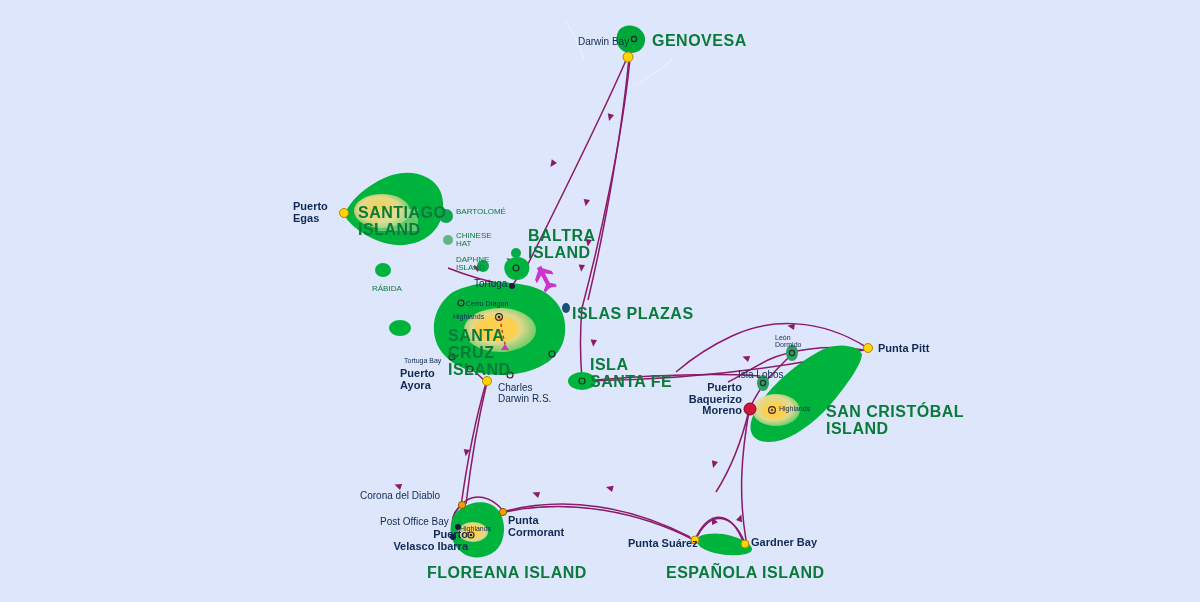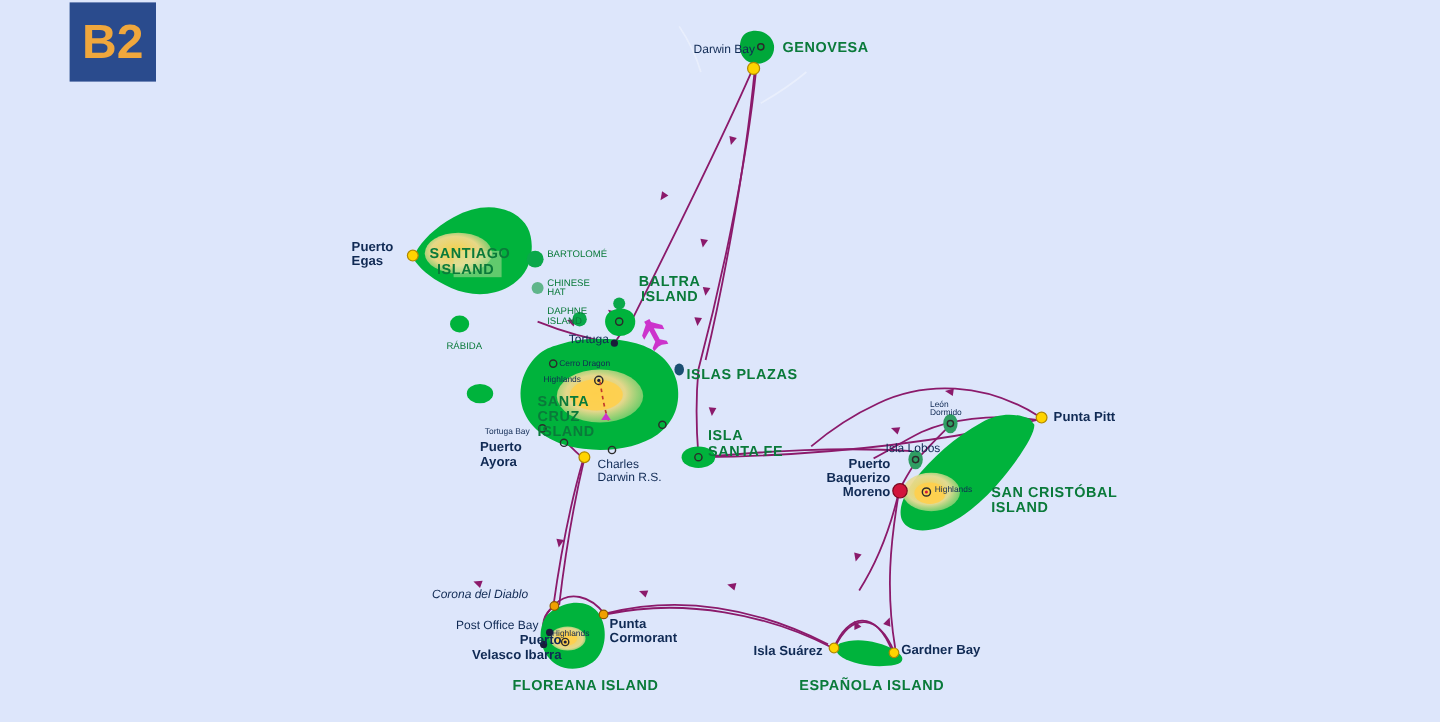--- a/index.html
+++ b/index.html
@@ -48,21 +48,21 @@
   .lbl {
     position: absolute;
     white-space: pre;
     font-family: "Liberation Sans", sans-serif;
     line-height: 1.05;
     pointer-events: auto;
   }
   .lbl-island-big {
     color: #0a7a3a;
     font-weight: 700;
-    font-size: 12px;
+    font-size: 16px;
     letter-spacing: 0.5px;
   }
   .lbl-port {
     color: #102a54;
     font-weight: 700;
     font-size: 11px;
   }
   .lbl-site {
     color: #102a54;
     font-weight: 400;
@@ -311,21 +311,20 @@
         <path d="M0,0 L4,6 L-4,6 Z" fill="#cc33cc"></path>
       </g>
     </g>
 
     <g transform="translate(539,267) rotate(-28)" fill="#cc33cc">
       <path d="M0,-2.6 L3,-2.6 L10,-10 L14,-10 L9,-2.2 L20,-2.2 L24,-7 L27,-7 L25,-1.6
                L25,1.6 L27,7 L24,7 L20,2.2 L9,2.2 L14,10 L10,10 L3,2.6 L0,2.6 Z" transform="scale(0.95) rotate(90)"></path>
     </g>
   </svg>
 
-  <div class="badge">B2</div>
 
   <div class="lbl lbl-island-big" style="left:652px; top:33px;">GENOVESA</div>
   <div class="lbl lbl-island-big ctr" style="left:358px; top:205px; width:60px;">SANTIAGO
 ISLAND</div>
   <div class="lbl lbl-island-big ctr" style="left:528px; top:228px; width:60px;">BALTRA
 ISLAND</div>
   <div class="lbl lbl-island-big" style="left:448px; top:328px;">SANTA
 CRUZ
 ISLAND</div>
   <div class="lbl lbl-island-big" style="left:572px; top:306px;">ISLAS PLAZAS</div>
@@ -357,21 +356,21 @@
   <div class="lbl lbl-site-sm" style="left:466px; top:300px;">Cerro Dragon</div>
   <div class="lbl lbl-site-sm" style="left:453px; top:313px;">Highlands</div>
   <div class="lbl lbl-site-sm" style="left:404px; top:357px;">Tortuga Bay</div>
   <div class="lbl lbl-site" style="left:498px; top:383px;">Charles
 Darwin R.S.</div>
   <div class="lbl lbl-port" style="left:878px; top:343px;">Punta Pitt</div>
   <div class="lbl lbl-site-sm" style="left:775px; top:334px;">León
 Dormido</div>
   <div class="lbl lbl-site" style="left:714px; top:370px;padding-left:24px;">Isla Lobos</div>
   <div class="lbl lbl-site-sm" style="left:779px; top:405px;">Highlands</div>
-  <div class="lbl lbl-site" style="left:360px; top:491px;font-style:italic;">Corona del Diablo</div>
+  <div class="lbl lbl-site" style="left:360px; top:491px;">Corona del Diablo</div>
   <div class="lbl lbl-site" style="left:380px; top:517px;">Post Office Bay</div>
   <div class="lbl lbl-site-sm" style="left:460px; top:525px;">Highlands</div>
   <div class="lbl lbl-port" style="left:508px; top:515px;">Punta
 Cormorant</div>
-  <div class="lbl lbl-port" style="left:628px; top:538px;">Isla Suárez</div>
+  <div class="lbl lbl-port" style="left:628px; top:538px;">Punta Suárez</div>
   <div class="lbl lbl-port" style="left:751px; top:537px;text-align:center;">Gardner Bay</div>
 
 </div>
 
 </body></html>

